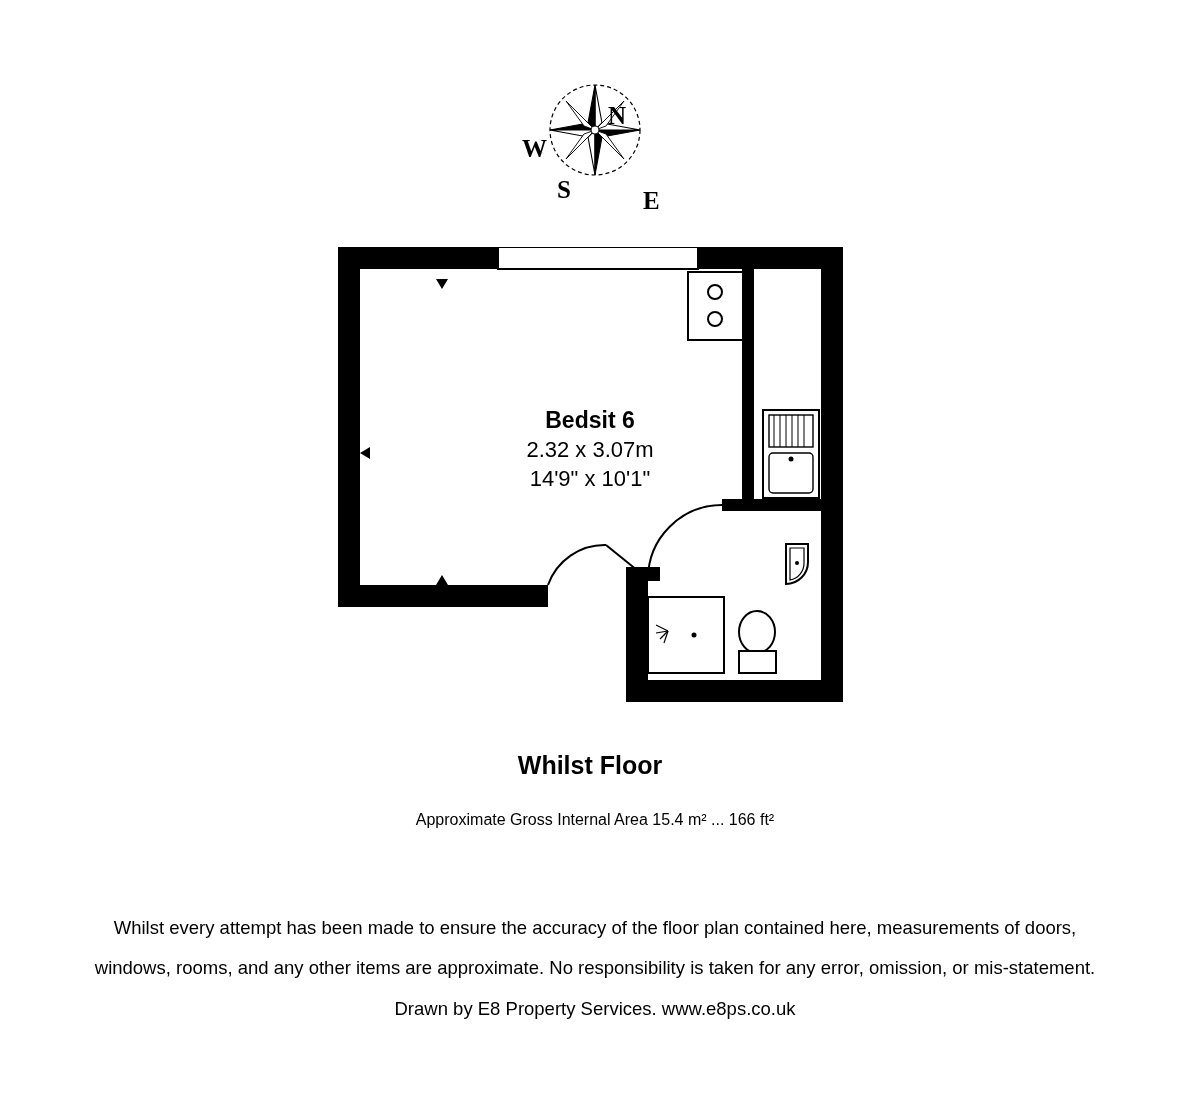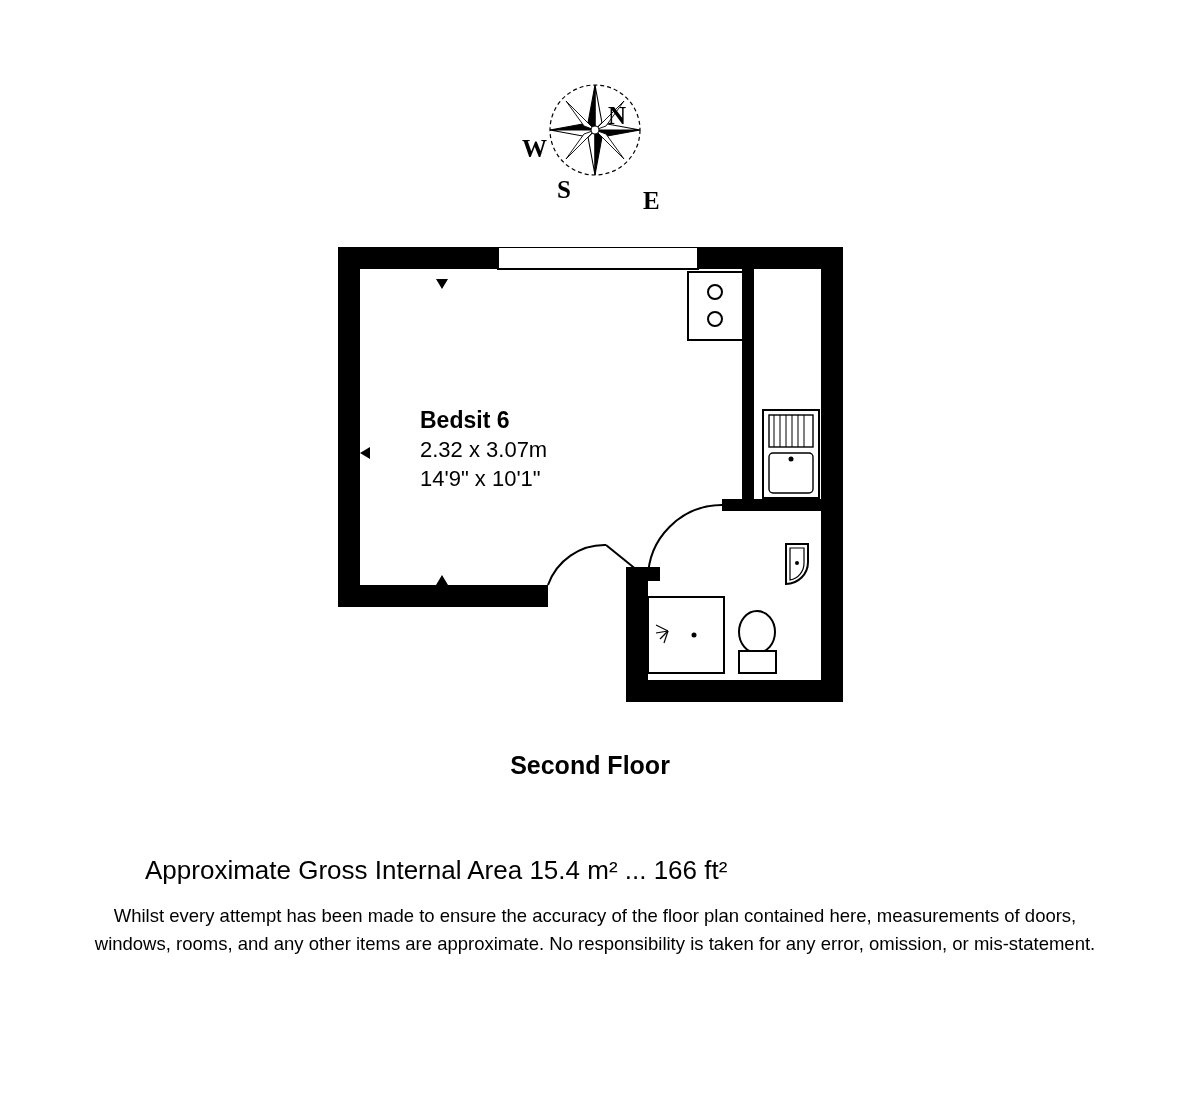--- a/index.html
+++ b/index.html
@@ -41,20 +41,21 @@
     position: absolute;
     left: 338px;
     top: 247px;
     width: 505px;
     height: 455px;
   }
 
   
   .room-label {
     position: absolute;
+    text-align: center;
     line-height: 1.32;
   }
   #bedsit-label {
     left: 420px;
     top: 405px;
     width: 340px;
   }
   #bedsit-label .name {
     font-size: 23px;
     font-weight: bold;
@@ -69,34 +70,35 @@
     left: 345px;
     top: 751px;
     width: 490px;
     text-align: center;
     font-size: 25px;
     font-weight: bold;
   }
   #area-text {
     position: absolute;
     left: 145px;
-    top: 855px;
+    top: 811px;
     width: 900px;
-    font-size: 26px;
+    text-align: center;
+    font-size: 16px;
   }
   #disclaimer {
     position: absolute;
     left: 45px;
     top: 902px;
     width: 1100px;
     text-align: center;
     font-size: 18.5px;
     line-height: 1.53;
   }
-  #disclaimer p { margin: 0; }
+  #disclaimer p { margin: 12px; }
 </style>
 </head>
 <body>
 
 <div id="compass">
   <svg width="180" height="165" viewBox="0 0 180 165">
 
     <circle cx="90" cy="82" r="45" fill="none" stroke="#000" stroke-width="1.2" stroke-dasharray="4 3"></circle>
 
     <polygon points="90,82 90,37 97,75" fill="#ffffff" stroke="#000" stroke-width="1.1"></polygon>
@@ -209,20 +211,21 @@
 
   </svg>
 </div>
 
 <div class="room-label" id="bedsit-label">
   <span class="name">Bedsit 6</span>
   <span class="dim">2.32 x 3.07m</span>
   <span class="dim">14'9" x 10'1"</span>
 </div>
 
-<div id="floor-title">Second Floor</div>
+<div id="floor-title">Whilst Floor</div>
 
 <div id="area-text">Approximate Gross Internal Area 15.4 m² ... 166 ft²</div>
 
 <div id="disclaimer">
   <p>Whilst every attempt has been made to ensure the accuracy of the floor plan contained here, measurements of doors,</p>
   <p>windows, rooms, and any other items are approximate. No responsibility is taken for any error, omission, or mis-statement.</p>
+  <p>Drawn by E8 Property Services. www.e8ps.co.uk</p>
 </div>
 
 </body></html>

